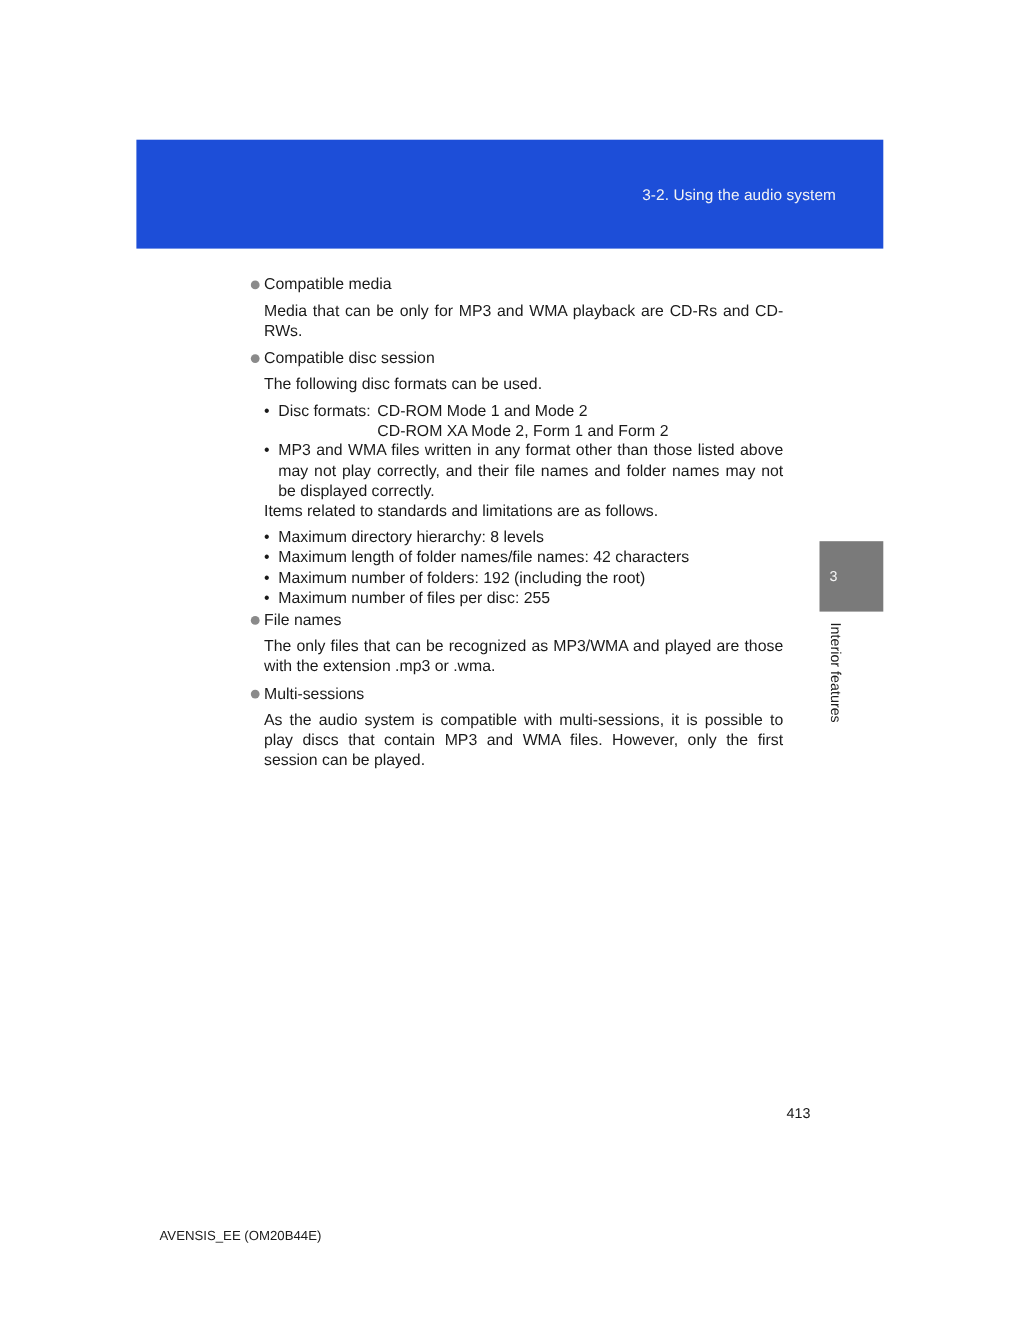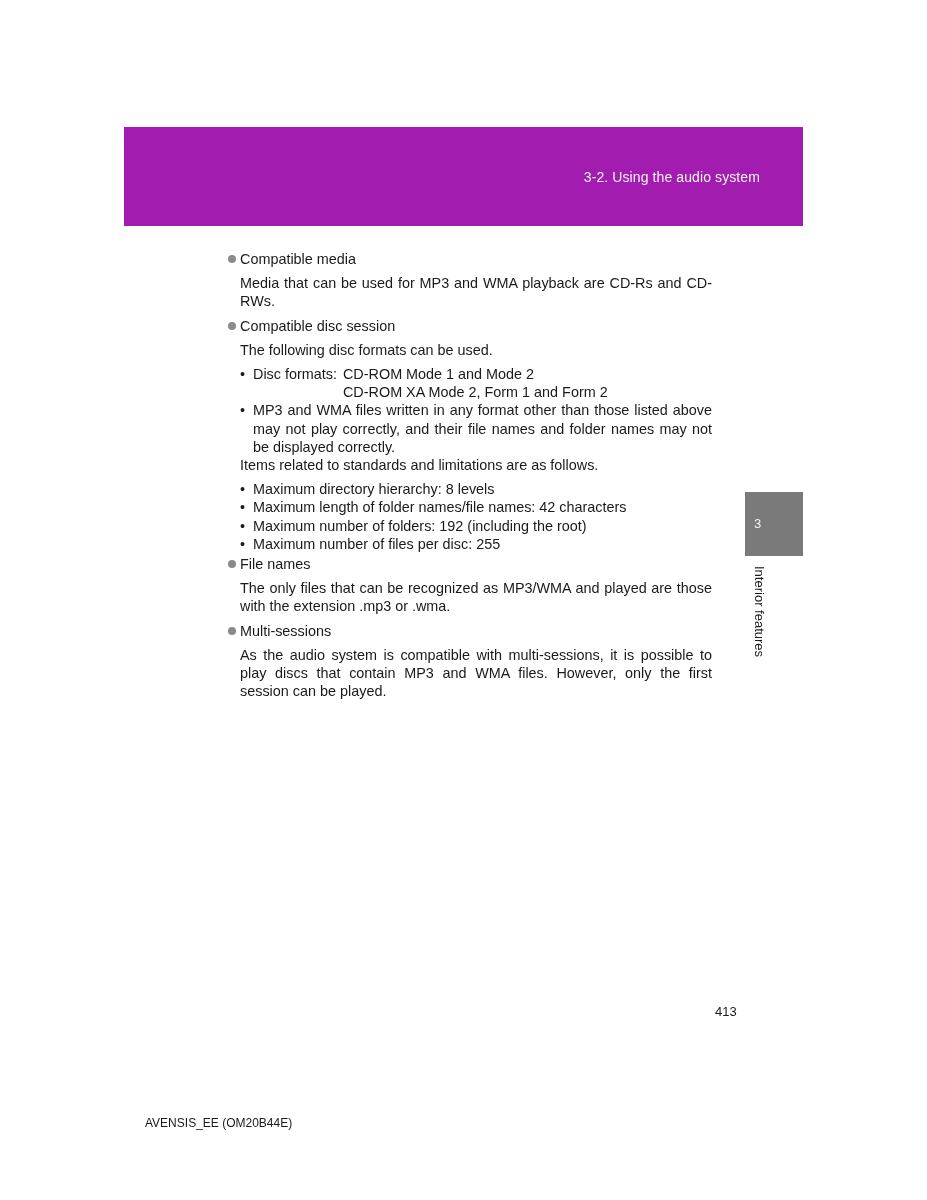--- a/index.html
+++ b/index.html
@@ -2,21 +2,21 @@
 <html><head>
   <meta charset="utf-8">
   <style>
     html, body { margin: 0; padding: 0; }
     body {
       width: 927px; height: 1200px; background: #ffffff; position: relative; overflow: hidden;
       font-family: "Liberation Sans", sans-serif; color: #1a1a1a;
     }
     .header-band {
       position: absolute; left: 124px; top: 127px; width: 679px; height: 99px;
-      background: #a21caf;
+      background: #1d4ed8;
     }
     .header-title {
       position: absolute; right: 43px; top: 42px;
       color: #f4f4f4; font-size: 14px; letter-spacing: 0.1px;
     }
     .side-tab {
       position: absolute; left: 745px; top: 492px; width: 58px; height: 64px;
       background: #7a7a7a;
     }
     .side-tab-num {
@@ -60,21 +60,21 @@
   <div class="side-tab-num">3</div>
 </div>
 <div class="side-label">Interior features</div>
 
 <div class="content">
 
   <div class="section-head">
     <span class="dot"></span>
     <span>Compatible media</span>
   </div>
-  <p class="para">Media that can be used for MP3 and WMA playback are CD-Rs and CD-RWs.</p>
+  <p class="para">Media that can be only for MP3 and WMA playback are CD-Rs and CD-RWs.</p>
 
   <div class="section-head">
     <span class="dot"></span>
     <span>Compatible disc session</span>
   </div>
   <p class="para">The following disc formats can be used.</p>
   <ul class="bullets">
     <li>
       <span class="b">•</span>
       <div class="disc-row">

